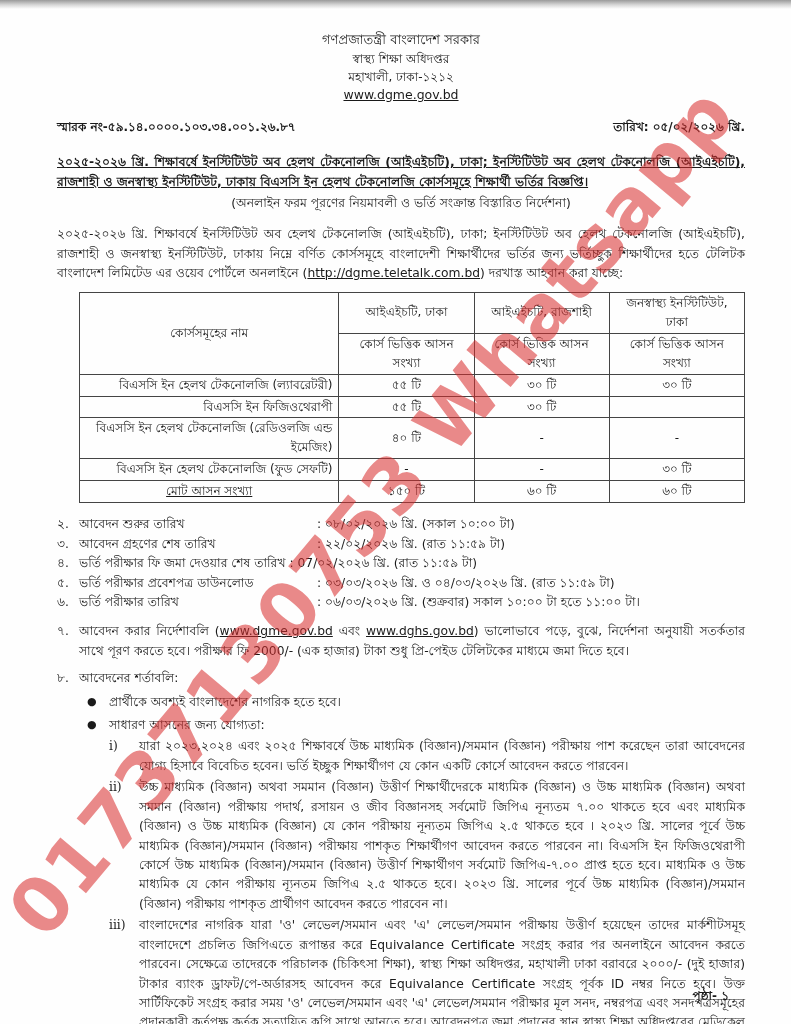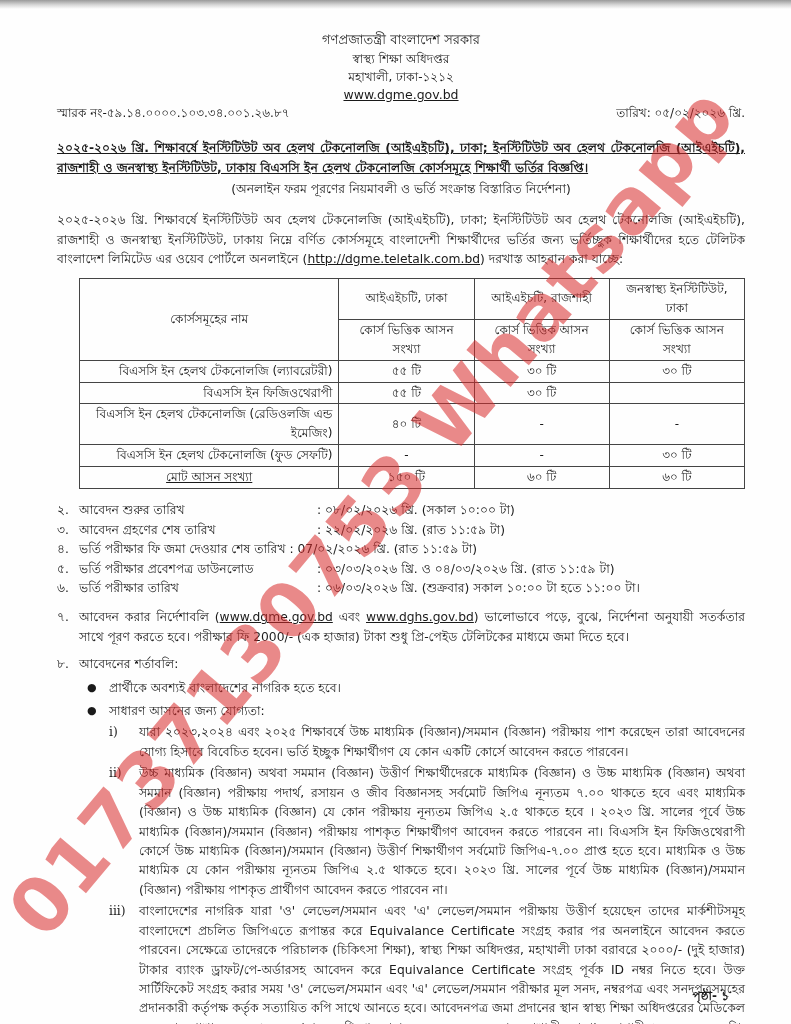--- a/index.html
+++ b/index.html
@@ -14,21 +14,21 @@
     font-size:12.3px;
     line-height:1.58;
   }
   .scan-band{position:absolute;top:0;left:0;right:0;height:9px;
     background:linear-gradient(to bottom,#9a9a9a,#d8d8d8 55%,#fefefe);}
   .content{position:relative;padding:30px 46px 0 57px;}
   .doc-header{text-align:center;line-height:1.5;}
   .doc-header .l1{font-size:13px;}
   .doc-header .l2,.doc-header .l3{font-size:12px;}
   .doc-header .web{font-size:12.5px;text-decoration:underline;}
-  .memo-row{display:flex;justify-content:space-between;font-size:12px;}
+  .memo-row{display:flex;justify-content:space-between;margin-top:14px;font-size:12px;font-weight:bold;}
   .title-block{margin-top:16px;font-weight:bold;text-align:justify;}
   .title-block .main{text-decoration:underline;}
   .subtitle{text-align:center;font-weight:normal;margin-top:2px;}
   .para{text-align:justify;margin-top:12px;}
   .link{text-decoration:underline;}
   table.seats{border-collapse:collapse;margin:8px 0 0 22px;width:666px;font-size:12px;}
   table.seats th,table.seats td{border:1px solid #444;padding:1px 6px;font-weight:normal;vertical-align:middle;}
   table.seats .c1{width:262px;}
   table.seats .cn{width:128px;text-align:center;}
   table.seats .course-head{text-align:center;}

